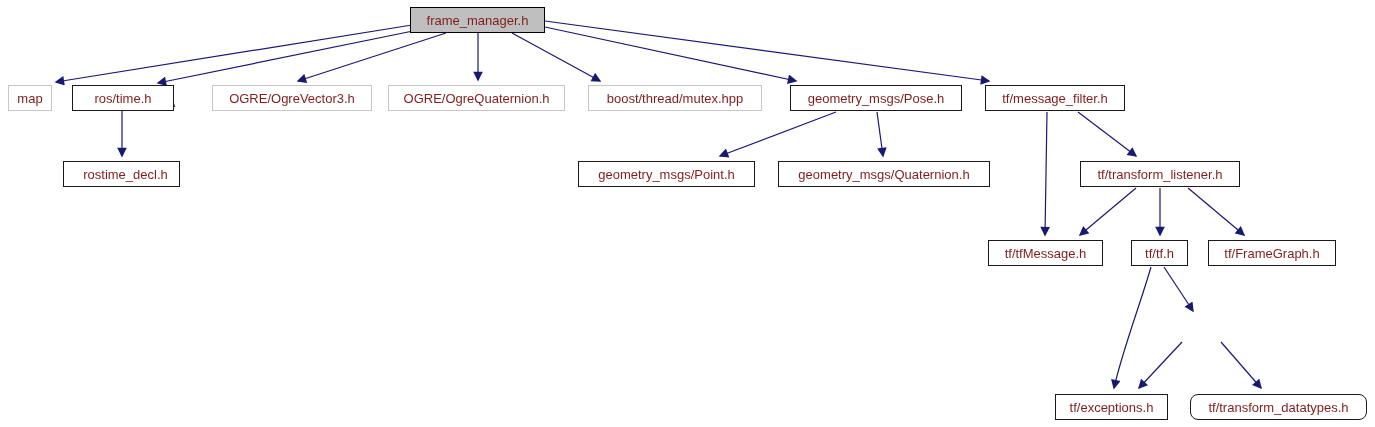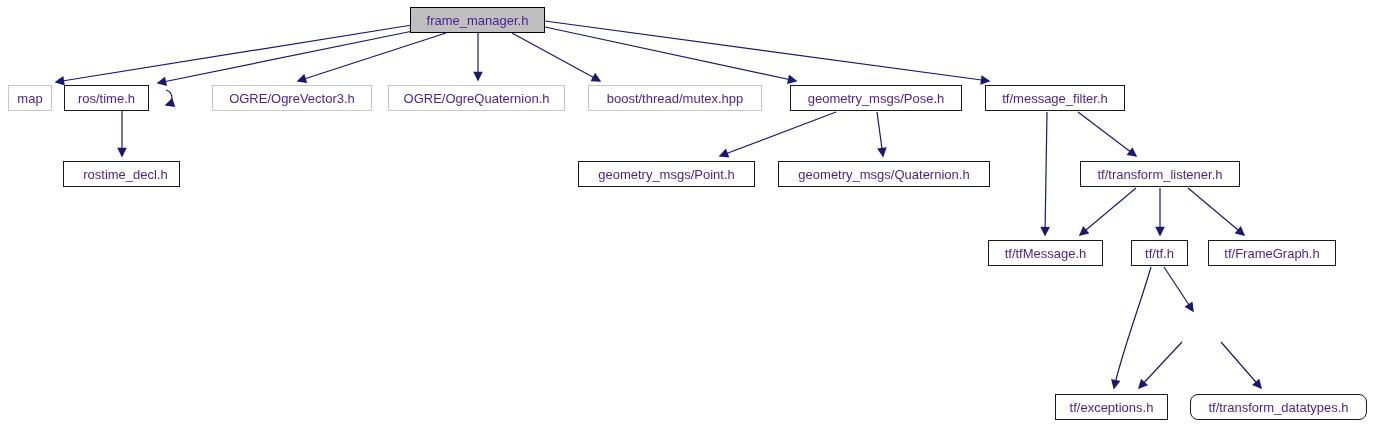--- a/index.html
+++ b/index.html
@@ -11,21 +11,21 @@
     overflow:hidden;
   }
   #edges{position:absolute;left:0;top:0;width:1375px;height:427px;}
   .node{
     position:absolute;
     height:26px;
     box-sizing:border-box;
     background:#ffffff;
     border:1px solid #1a1a1a;
     display:flex;align-items:center;justify-content:center;
-    font-size:13px;color:#4c1d95;
+    font-size:13px;color:#7f1d1d;
     white-space:nowrap;
     z-index:2;
   }
   .node.plain{border-color:#c6c6c6;}
   .node.highlight{background:#bfbfbf;border-color:#000000;}
   .edge{stroke:#191970;stroke-width:1.2;fill:none;}
 </style>
 </head>
 <body>
 
@@ -55,21 +55,21 @@
     <path class="edge" d="M1188,188 L1244,235" marker-end="url(#arrow)"></path>
     <path class="edge" d="M1151,267 C1140,305 1122,352 1114,388" marker-end="url(#arrow)"></path>
     <path class="edge" d="M1164,267 L1193,311" marker-end="url(#arrow)"></path>
     <path class="edge" d="M1182,342 L1139,388" marker-end="url(#arrow)"></path>
     <path class="edge" d="M1221,342 L1261,388" marker-end="url(#arrow)"></path>
   </svg>
 
   <div class="node highlight" style="left:410px;top:7px;width:135px;">frame_manager.h</div>
 
   <div class="node plain" style="left:8px;top:85px;width:44px;">map</div>
-  <div class="node" style="left:64px;top:85px;width:85px;">ros/time.h</div>
+  <div class="node" style="left:72px;top:85px;width:102px;">ros/time.h</div>
   <div class="node plain" style="left:212px;top:85px;width:160px;">OGRE/OgreVector3.h</div>
   <div class="node plain" style="left:388px;top:85px;width:177px;">OGRE/OgreQuaternion.h</div>
   <div class="node plain" style="left:588px;top:85px;width:174px;">boost/thread/mutex.hpp</div>
   <div class="node" style="left:790px;top:85px;width:172px;">geometry_msgs/Pose.h</div>
   <div class="node" style="left:985px;top:85px;width:140px;">tf/message_filter.h</div>
 
   <div class="node" style="left:63px;top:161px;width:117px;padding-left:8px;">rostime_decl.h</div>
   <div class="node" style="left:578px;top:161px;width:177px;">geometry_msgs/Point.h</div>
   <div class="node" style="left:778px;top:161px;width:212px;">geometry_msgs/Quaternion.h</div>
   <div class="node" style="left:1080px;top:161px;width:160px;">tf/transform_listener.h</div>

